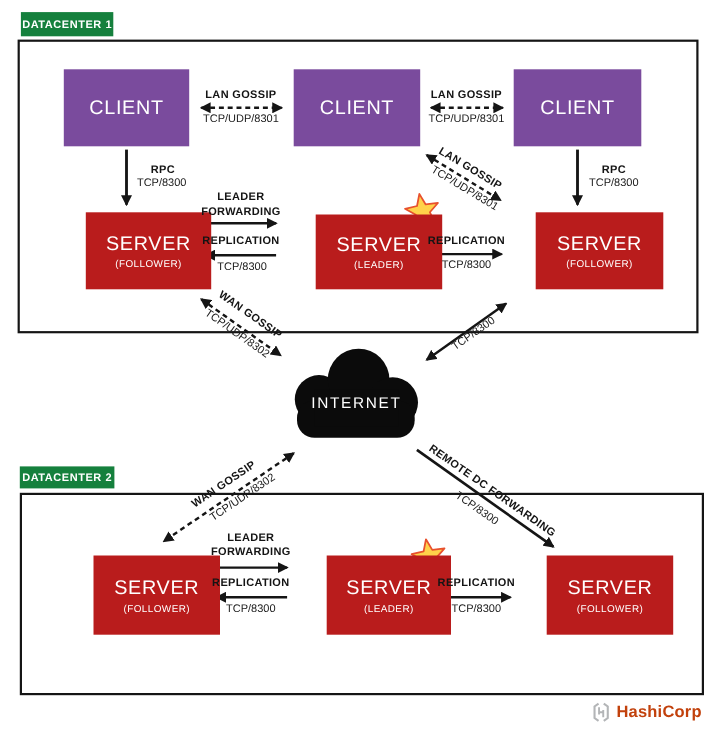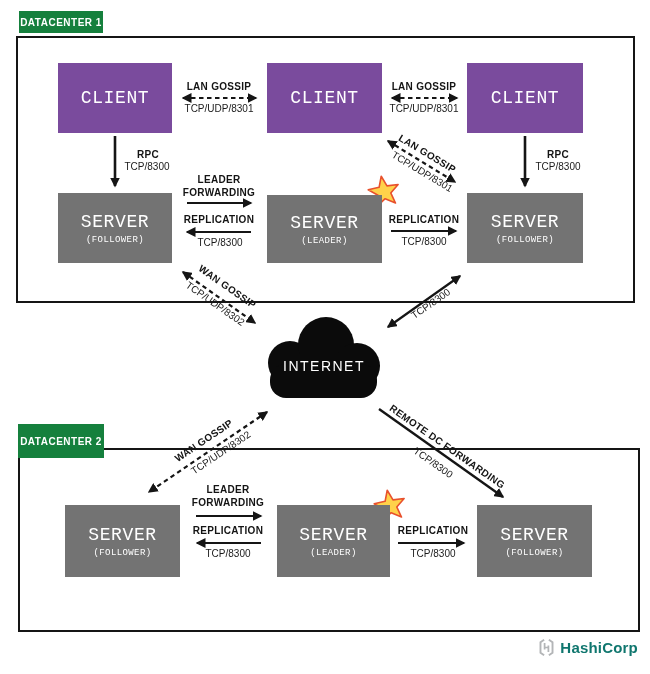--- a/index.html
+++ b/index.html
@@ -6,42 +6,42 @@
   #canvas{
     position:relative;width:650px;height:674px;background:#ffffff;overflow:hidden;
     font-family:"Liberation Sans","DejaVu Sans",sans-serif;color:#111;
   }
   
   .dc-frame{position:absolute;border:2px solid #151515;background:transparent;}
   .dc-tab{position:absolute;background:#15803d;color:#fff;display:flex;align-items:center;
           justify-content:center;font-size:10px;font-weight:bold;letter-spacing:.5px;}
   
   .node{position:absolute;display:flex;flex-direction:column;align-items:center;
-        justify-content:center;color:#fff;text-align:right;font-family:Liberation Mono, monospace;}
+        justify-content:center;color:#fff;text-align:right;}
   .node.purple{background:#7a4b9d;}
-  .node.red{background:#737373;}
+  .node.red{background:#b91c1c;margin-left:20px;}
   .node .title{font-size:18px;letter-spacing:.6px;font-weight:normal;}
   .node .subtitle{font-size:9px;letter-spacing:.4px;margin-top:3px;}
   
   .elab,.eport{position:absolute;white-space:nowrap;transform:translate(-50%,-50%);
                font-size:10px;line-height:1;}
   .elab{font-weight:bold;letter-spacing:.3px;color:#141414;}
   .eport{font-weight:normal;color:#1a1a1a;}
   .r31{transform:translate(-50%,-50%) rotate(31deg);}
   .r35{transform:translate(-50%,-50%) rotate(35deg);}
   .rm34{transform:translate(-50%,-50%) rotate(-34deg);}
   .rm35{transform:translate(-50%,-50%) rotate(-35deg);}
   
   #internet-label{position:absolute;left:324px;top:366px;transform:translate(-50%,-50%);
     color:#fff;font-size:14px;letter-spacing:1.5px;font-weight:normal;}
   
   #wires{position:absolute;left:0;top:0;pointer-events:none;}
   
   #brand{position:absolute;right:12px;top:638px;display:flex;align-items:center;gap:4px;}
-  #brand .brand-text{color:#0f766e;font-size:15px;font-weight:bold;letter-spacing:.2px;}
+  #brand .brand-text{color:#c2410c;font-size:15px;font-weight:bold;letter-spacing:.2px;}
 </style>
 </head>
 <body>
 
 <div id="canvas">
 
   <div class="dc-frame" style="left:16px;top:36px;width:615px;height:263px;"></div>
   <div class="dc-frame" style="left:18px;top:448px;width:618px;height:180px;"></div>
 
   <svg id="wires" width="650" height="674" viewBox="0 0 650 674">
@@ -82,21 +82,21 @@
 
     <line x1="196" y1="516" x2="261" y2="516" stroke="#151515" stroke-width="2.2" marker-end="url(#ah)"></line>
     <line x1="261" y1="543" x2="197" y2="543" stroke="#151515" stroke-width="2.2" marker-end="url(#ah)"></line>
     <line x1="398" y1="543" x2="464" y2="543" stroke="#151515" stroke-width="2.2" marker-end="url(#ah)"></line>
 
     <use href="#star" transform="translate(384,192) rotate(-10)" fill="#ffd24a" stroke="#e8512d" stroke-width="1.6" stroke-linejoin="round"></use>
     <use href="#star" transform="translate(390,506) rotate(-10)" fill="#ffd24a" stroke="#e8512d" stroke-width="1.6" stroke-linejoin="round"></use>
   </svg>
 
   <div class="dc-tab" style="left:19px;top:11px;width:84px;height:22px;">DATACENTER 1</div>
-  <div class="dc-tab" style="left:18px;top:424px;width:86px;height:34px;">DATACENTER 2</div>
+  <div class="dc-tab" style="left:18px;top:424px;width:86px;height:20px;">DATACENTER 2</div>
 
   <div class="node purple" style="left:58px;top:63px;width:114px;height:70px;">
     <span class="title">CLIENT</span>
   </div>
   <div class="node purple" style="left:267px;top:63px;width:115px;height:70px;">
     <span class="title">CLIENT</span>
   </div>
   <div class="node purple" style="left:467px;top:63px;width:116px;height:70px;">
     <span class="title">CLIENT</span>
   </div>

